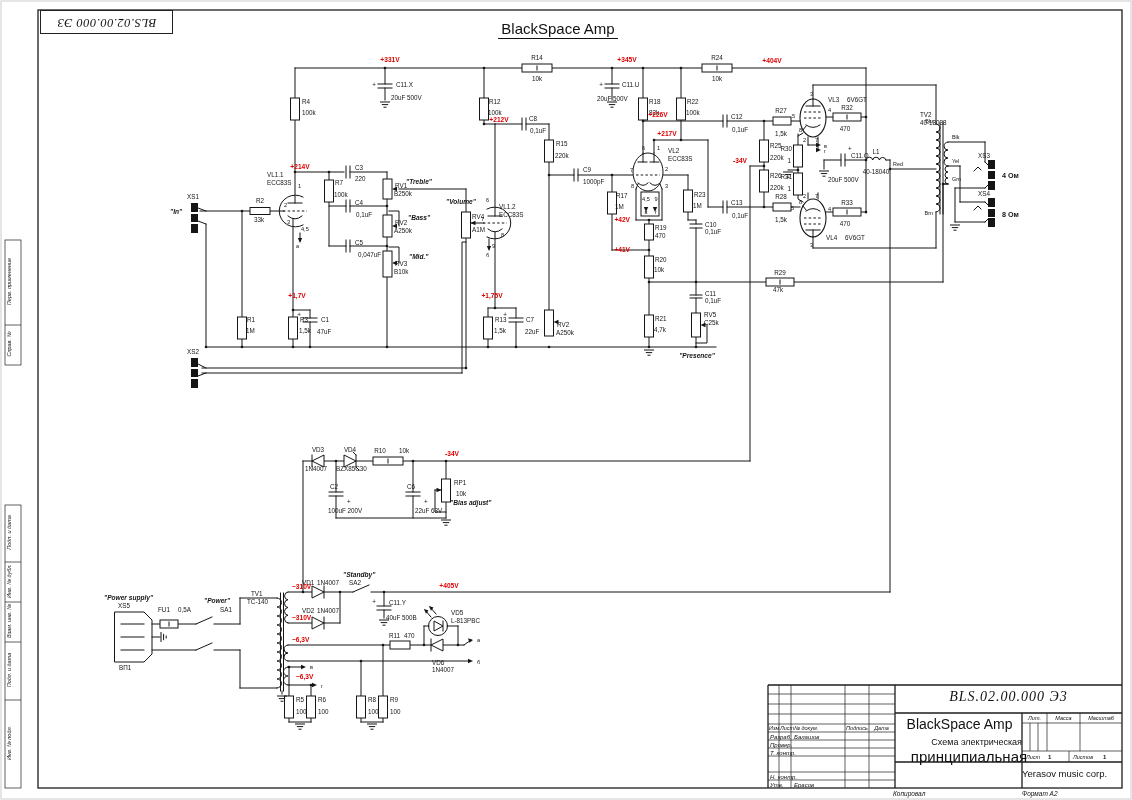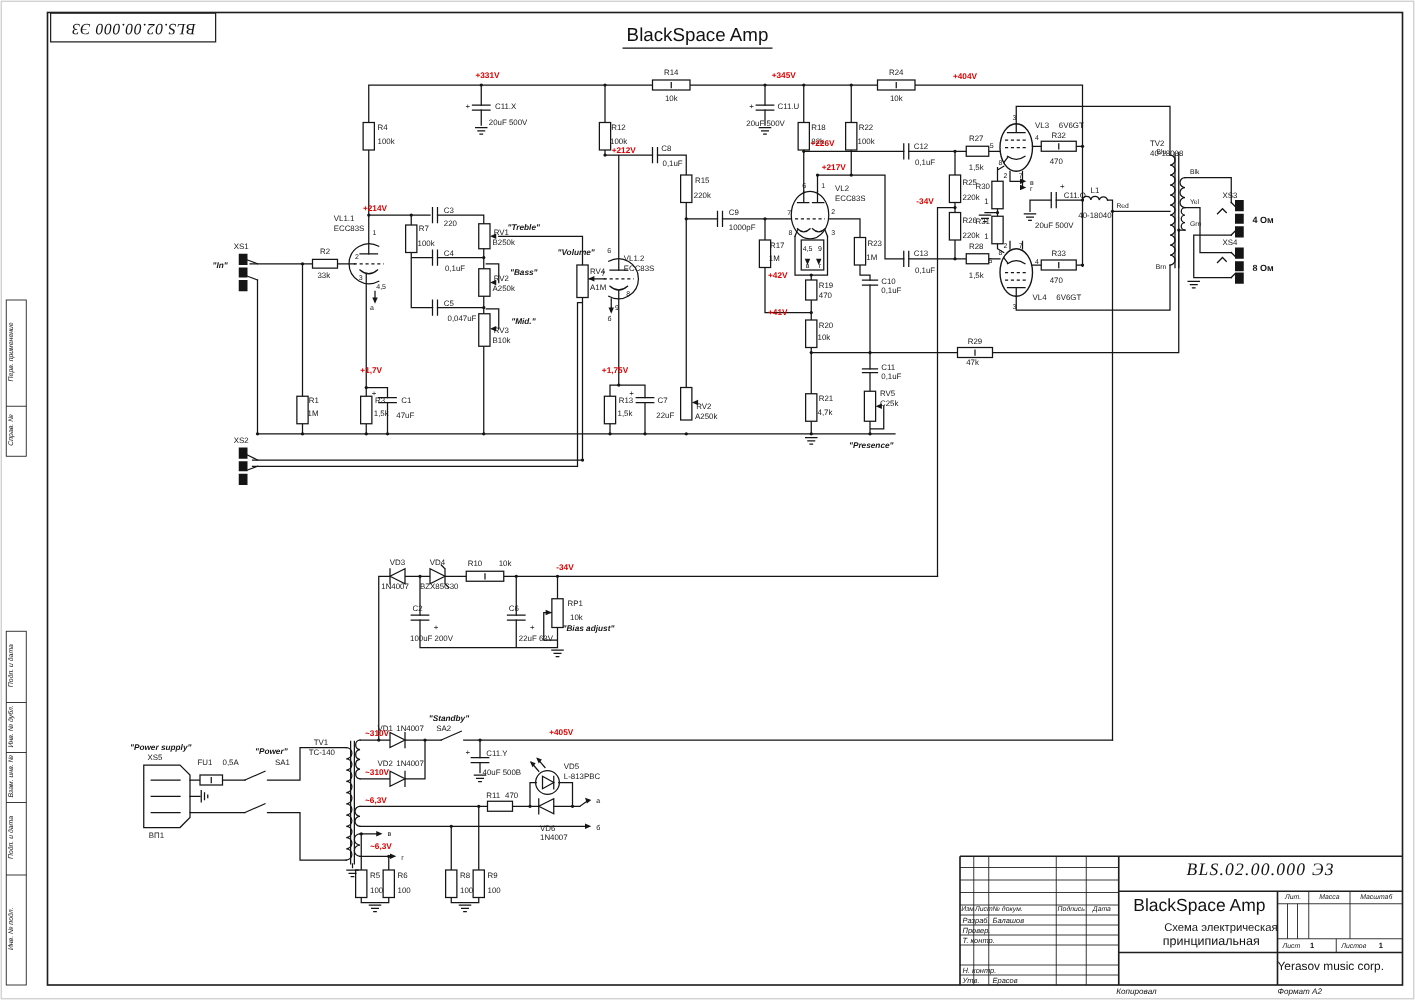--- a/index.html
+++ b/index.html
@@ -33,21 +33,21 @@
           font:italic 5.5px "Liberation Sans",sans-serif;text-align:center}
   .m0{top:323px;width:83px}.m1{top:363px;width:38px}.m2{top:560px;width:55px}
   .m3{top:600px;width:38px}.m4{top:640px;width:38px}.m5{top:698px;width:56px}
   .m6{top:786px;width:86px}
   .tbt{font:italic 6px "Liberation Sans",sans-serif}
   .tbh{font:italic 5.5px "Liberation Sans",sans-serif}
   #tb-doc{left:897px;top:689px;width:223px;height:22px;text-align:center;
           font:italic 14px "Liberation Serif",serif;letter-spacing:1px}
   #tb-product{left:897px;top:716px;width:125px;text-align:center;font-size:14px}
   #tb-type1{left:897px;top:737px;width:125px;text-align:right;font-size:9px}
-  #tb-type2{left:897px;top:748px;width:144px;text-align:center;font-size:10px}
+  #tb-type2{left:897px;top:748px;width:144px;text-align:center;font-size:15px}
   #tb-company{left:1022px;top:768px;width:84px;font-size:9.5px}
   .foot{font:italic 6.5px "Liberation Sans",sans-serif}
 </style>
 </head>
 <body>
 
 <div class="page">
 
 <svg width="1132" height="800" viewBox="0 0 1132 800">
   <defs>

